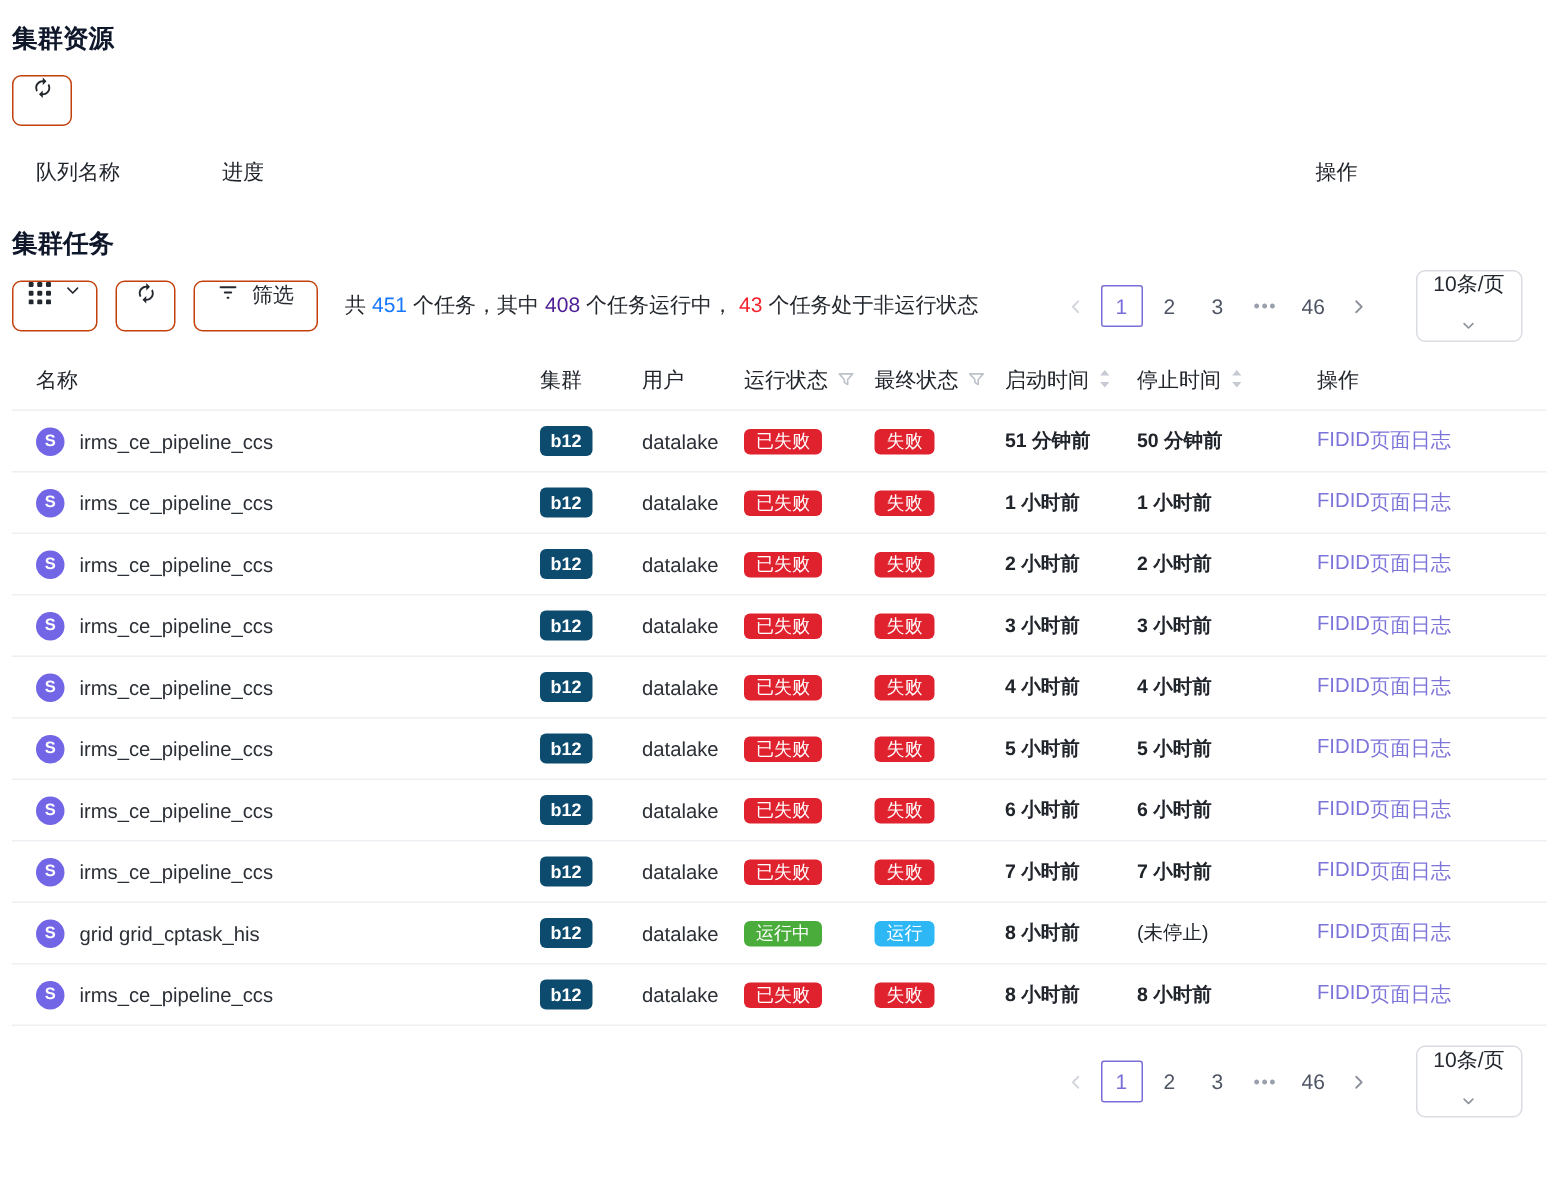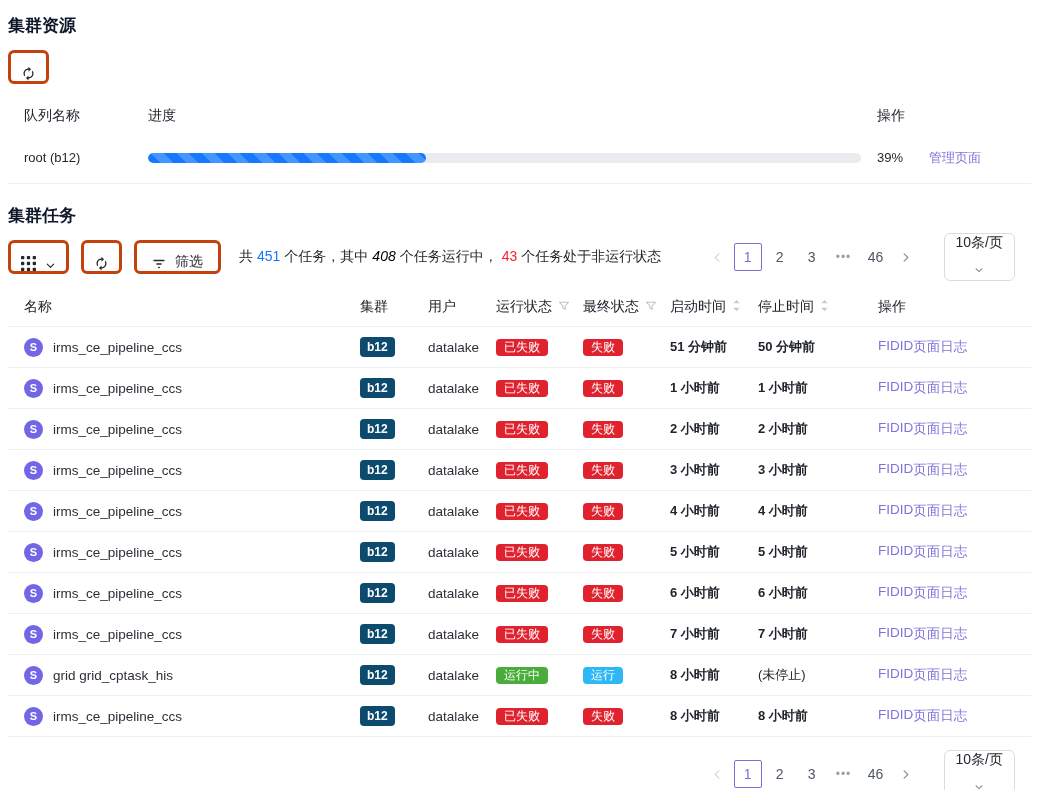--- a/index.html
+++ b/index.html
@@ -7,22 +7,22 @@
   body {
     width:1039px; height:790px; overflow:hidden;
     font-family:"Liberation Sans","DejaVu Sans",sans-serif;
     color:#1f2329; -webkit-font-smoothing:antialiased;
   }
   .page { width:1039px; height:790px; padding:0 8px; }
 
   .section-title { font-size:17px; font-weight:700; color:#0f172a; margin:0; padding:15px 0 0 0; line-height:22px;}
 
   .icon-btn {
-    display:inline-flex; align-items:flex-end; justify-content:center;
-    background:#fff; border:3px solid #c2410c; border-radius:6px;
+    display:inline-flex; align-items:flex-start; justify-content:center;
+    background:#fff; border:1px solid #c2410c; border-radius:6px;
     height:34px; min-width:40px; color:#23272e; cursor:pointer; padding:0 10px;
   }
   .icon-btn svg { display:block; }
 
   
   .res-refresh-wrap { margin:13px 0 15px 0; }
   .res-table { width:100%; }
   .res-head, .res-row {
     display:grid; grid-template-columns:124px 1fr 52px 86px;
     align-items:center; padding:0 16px;
@@ -38,21 +38,21 @@
   .purple-link { color:#7d74da; text-decoration:none; cursor:pointer; }
 
   
   .tasks-title { padding-top:21px; }
   .toolbar { display:flex; align-items:center; margin:12px 0 0 0; height:36px; padding-right:16px; }
   .toolbar .gap { width:12px; flex:none; }
   .filter-btn { font-size:14px; gap:9px; padding:0 15px; }
   .summary { font-size:14px; color:#23272e; margin-left:18px; white-space:nowrap; }
   .summary .num { margin:0 4px; font-weight:400; }
   .num-blue  { color:#1677ff; }
-  .num-green { color:#000000;font-style:italic; }
+  .num-green { color:#4c1d95; }
   .num-red   { color:#f5222d; }
   .spacer { flex:1; }
 
   
   .pagination { display:flex; align-items:center; }
   .pg-item {
     min-width:28px; height:28px; line-height:28px; text-align:center;
     font-size:14px; color:#4e5563; margin:0 2px; cursor:pointer; border-radius:2px;
   }
   .pg-item.active { border:1px solid #7a6fd8; color:#7a6fd8; line-height:26px; }
@@ -113,30 +113,20 @@
           </svg>
         </span>
       </button>
     </div>
 
     <div class="res-table">
       <div class="res-head">
         <div>队列名称</div>
         <div>进度</div>
         <div>操作</div>
-      </div>
-      <div class="res-row">
-        <div>root (b12)</div>
-        <div class="bar-cell">
-          <div class="progress-track">
-            <div class="progress-fill" style="width: 39%;"></div>
-          </div>
-        </div>
-        <div>39%</div>
-        <div><a class="purple-link">管理页面</a></div>
       </div>
     </div>
   </section>
 
   <section>
     <h2 class="section-title tasks-title">集群任务</h2>
 
     <div class="toolbar">
       <button class="icon-btn" style="gap:9px;">
         <span>

